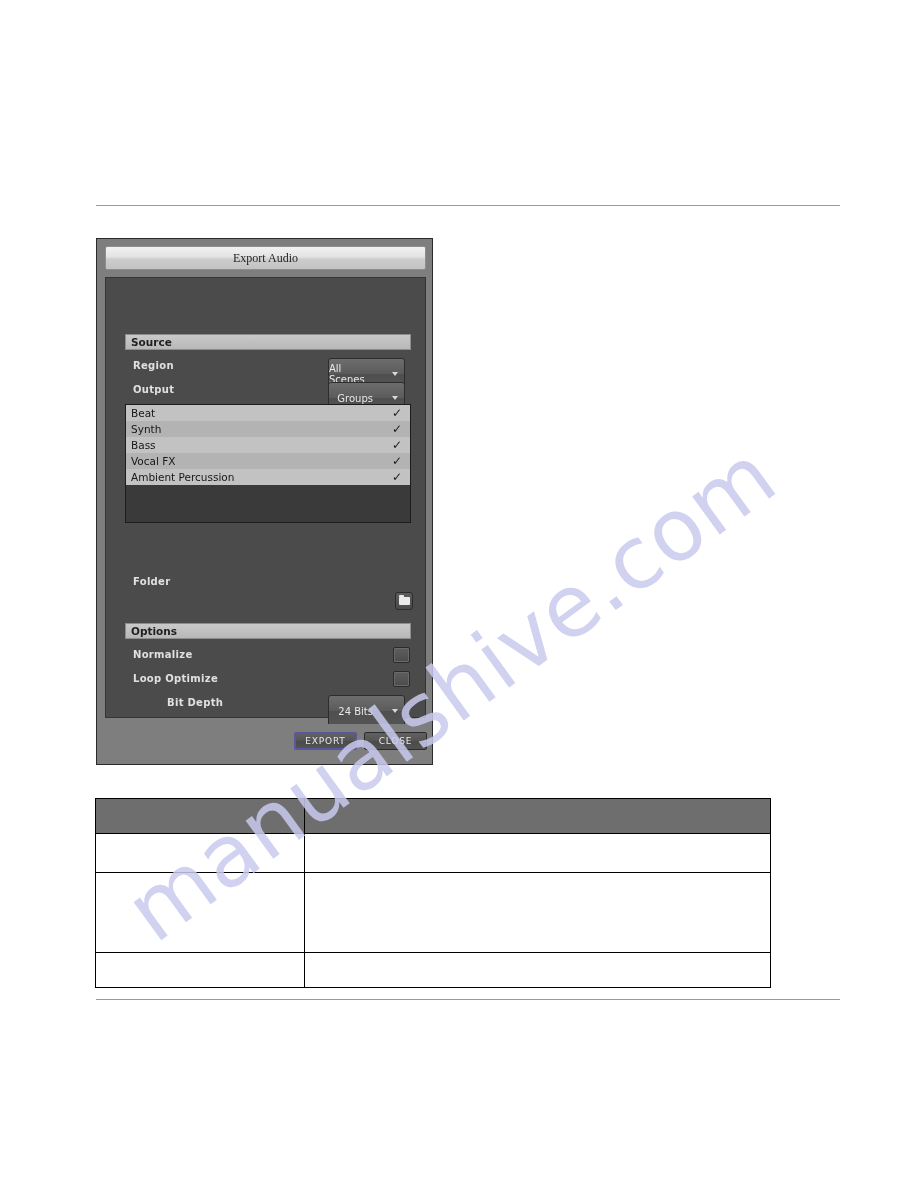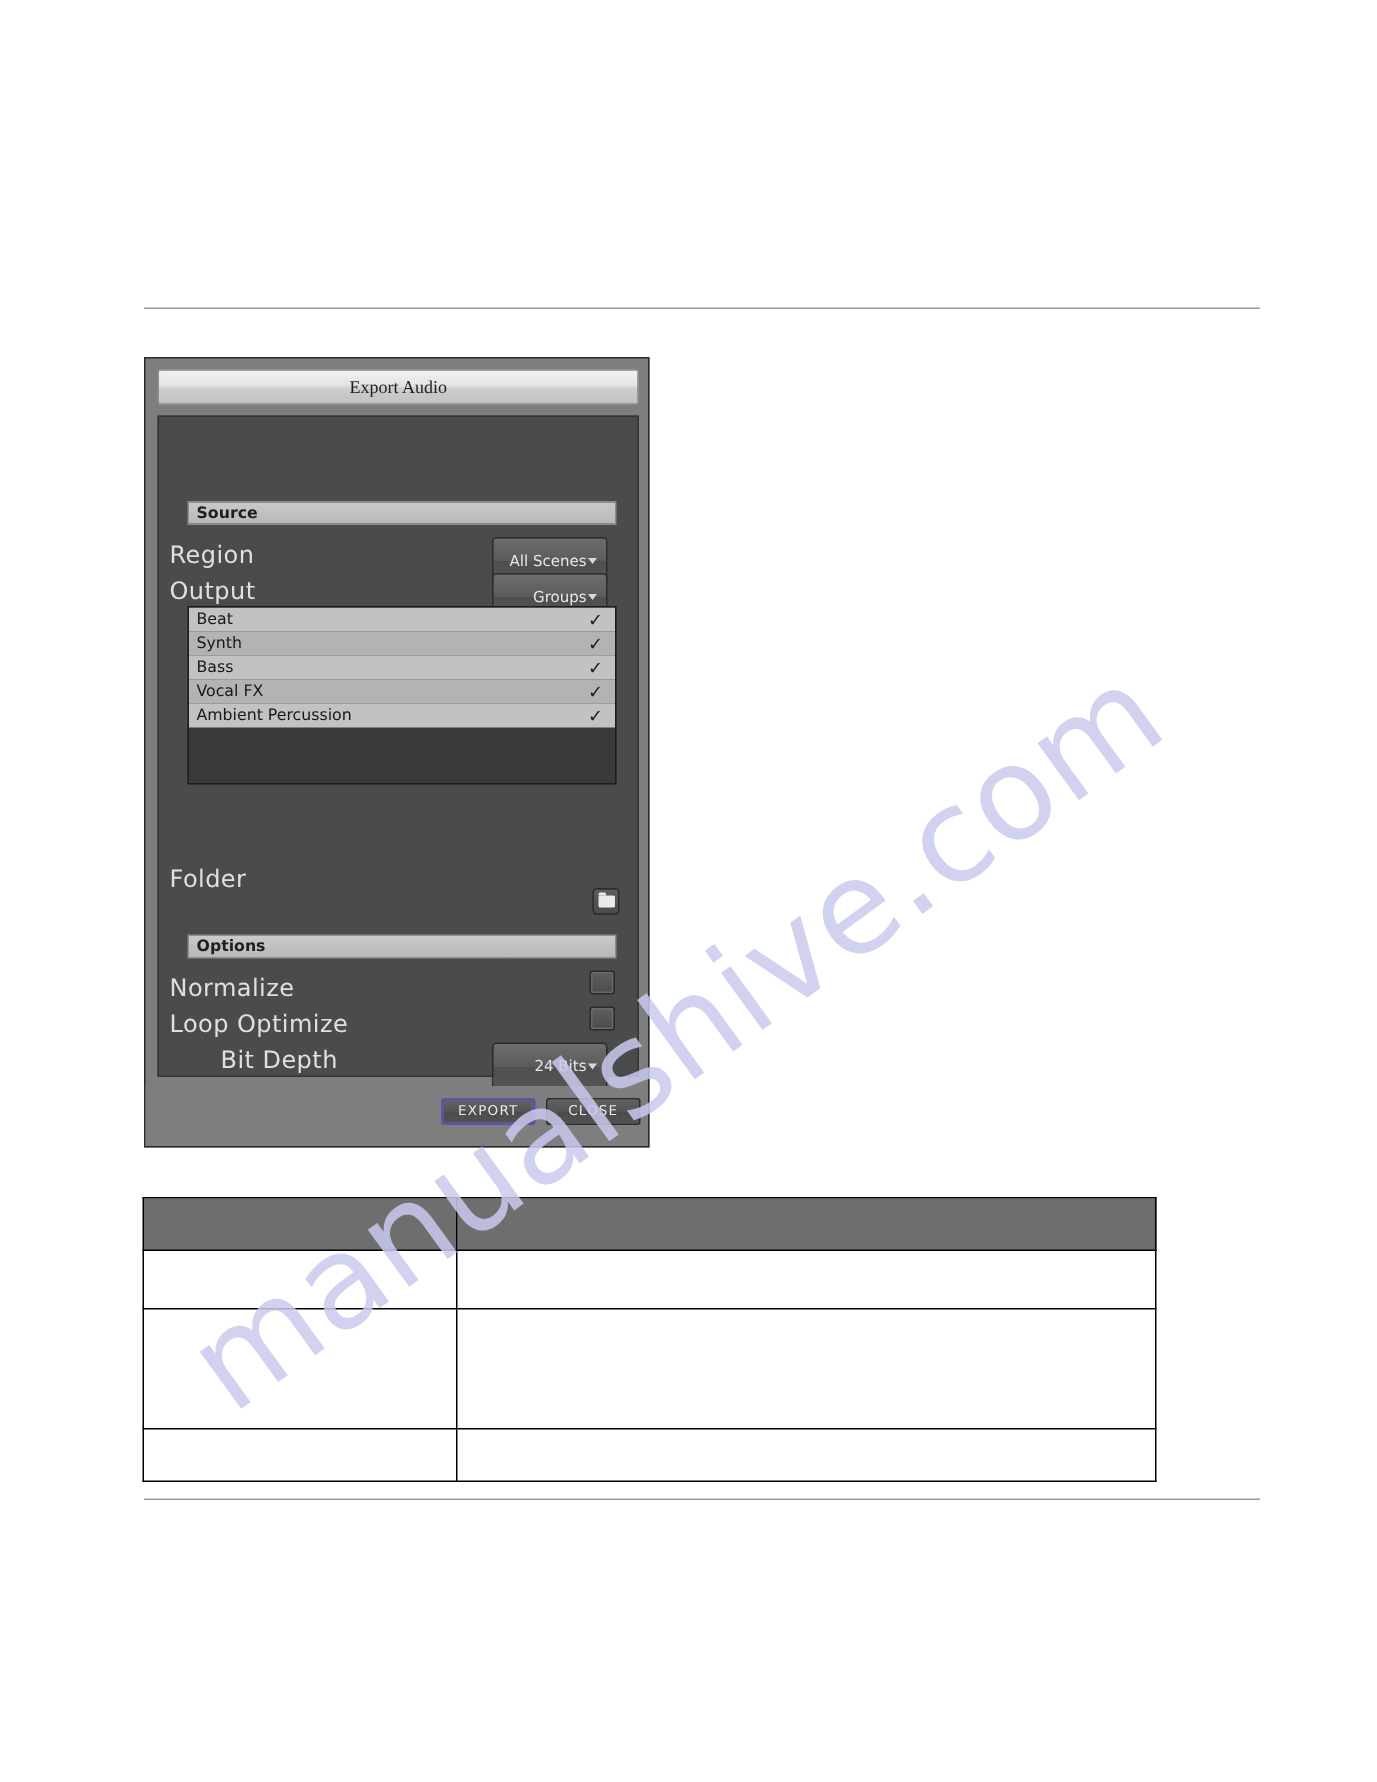--- a/index.html
+++ b/index.html
@@ -114,25 +114,26 @@
     font-family: "DejaVu Sans", sans-serif;
     font-weight: 600;
   }
   #section-source      { top: 56px; }
   #section-destination { top: 273px; }
   #section-options     { top: 345px; }
 
   
   .field-label {
     position: absolute;
-    left: 7px;
-    font-size: 16px;
+    left: 27px;
+    font-size: 10px;
     color: #e0e0e0;
     font-family: "DejaVu Sans", sans-serif;
     letter-spacing: 0.3px;
+    font-weight: bold;
   }
   #label-region        { top: 82px; }
   #label-output        { top: 106px; }
   #label-folder        { top: 298px; }
   #label-normalize     { top: 371px; }
   #label-loop-optimize { top: 395px; }
   #label-bit-depth     { top: 419px; margin-left: 34px; }
 
   
   .dropdown {
@@ -141,21 +142,21 @@
     width: 77px;
     height: 32px;
     border-radius: 3px;
     border: 1px solid #2d2d2d;
     box-sizing: border-box;
     background: linear-gradient(to bottom, #6d6d6d 0%, #5b5b5b 50%, #4f4f4f 51%, #555555 100%);
     display: flex;
     align-items: center;
     justify-content: flex-end;
     padding-right: 6px;
-    gap: 1px;
+    gap: 19px;
   }
   .dropdown .dd-label {
     font-size: 10px;
     color: #e8e8e8;
     font-family: "DejaVu Sans", sans-serif;
   }
   .dropdown .dd-caret {
     width: 0; height: 0;
     border-left: 3.5px solid transparent;
     border-right: 3.5px solid transparent;

